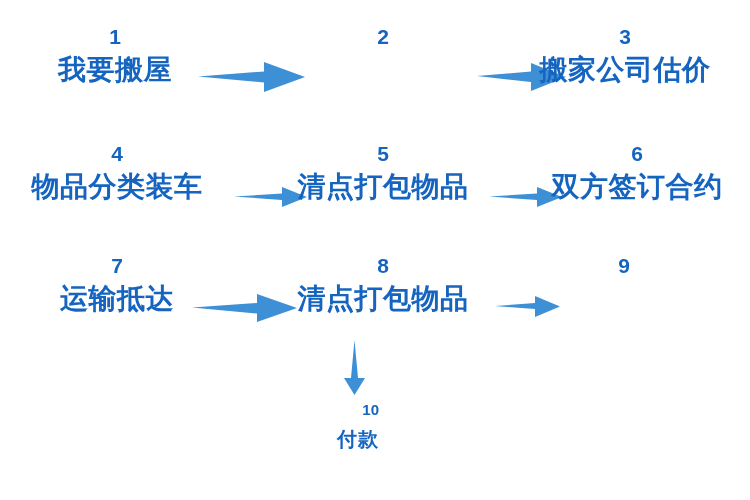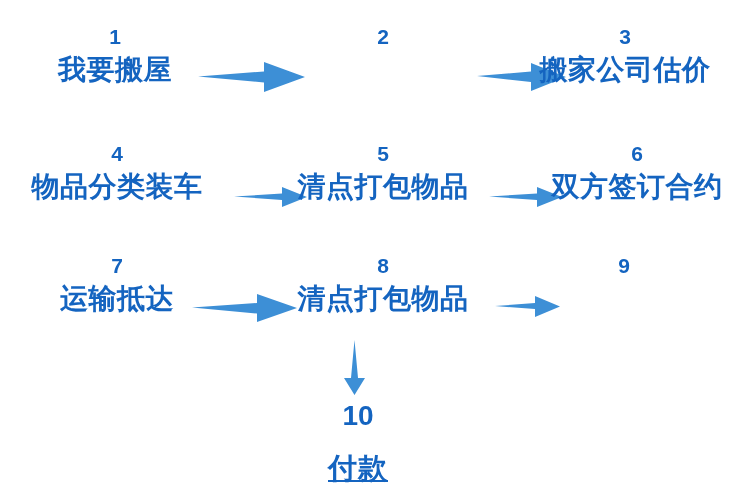--- a/index.html
+++ b/index.html
@@ -42,27 +42,27 @@
   .step-label {
     font-size: 28px;
     font-weight: bold;
     color: #1464c0;
     line-height: 1.0;
     letter-spacing: 0.5px;
   }
 
   
   .step.final .step-num {
-    font-size: 28px;
-    margin-bottom: 24px;
+    font-size: 15px;
+    margin-bottom: 12px;
+    text-align: right;
   }
   .step.final .step-label {
-    font-size: 29px;
+    font-size: 20px;
     letter-spacing: 1px;
-    text-decoration: underline;
   }
 
   
   .arrow {
     position: absolute;
   }
   .arrow svg {
     display: block;
     overflow: visible;
   }

